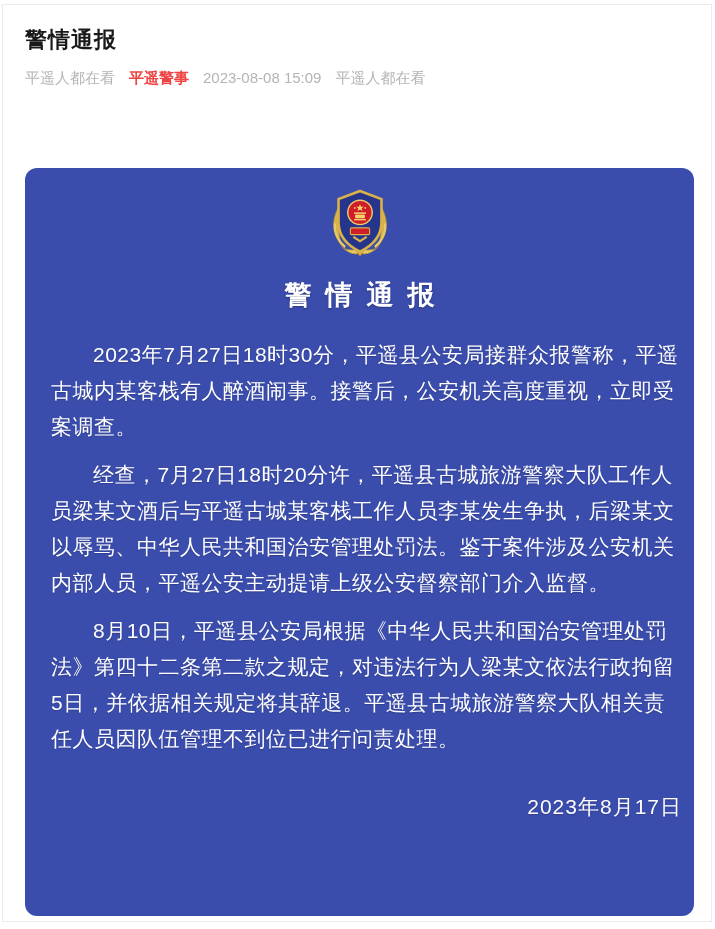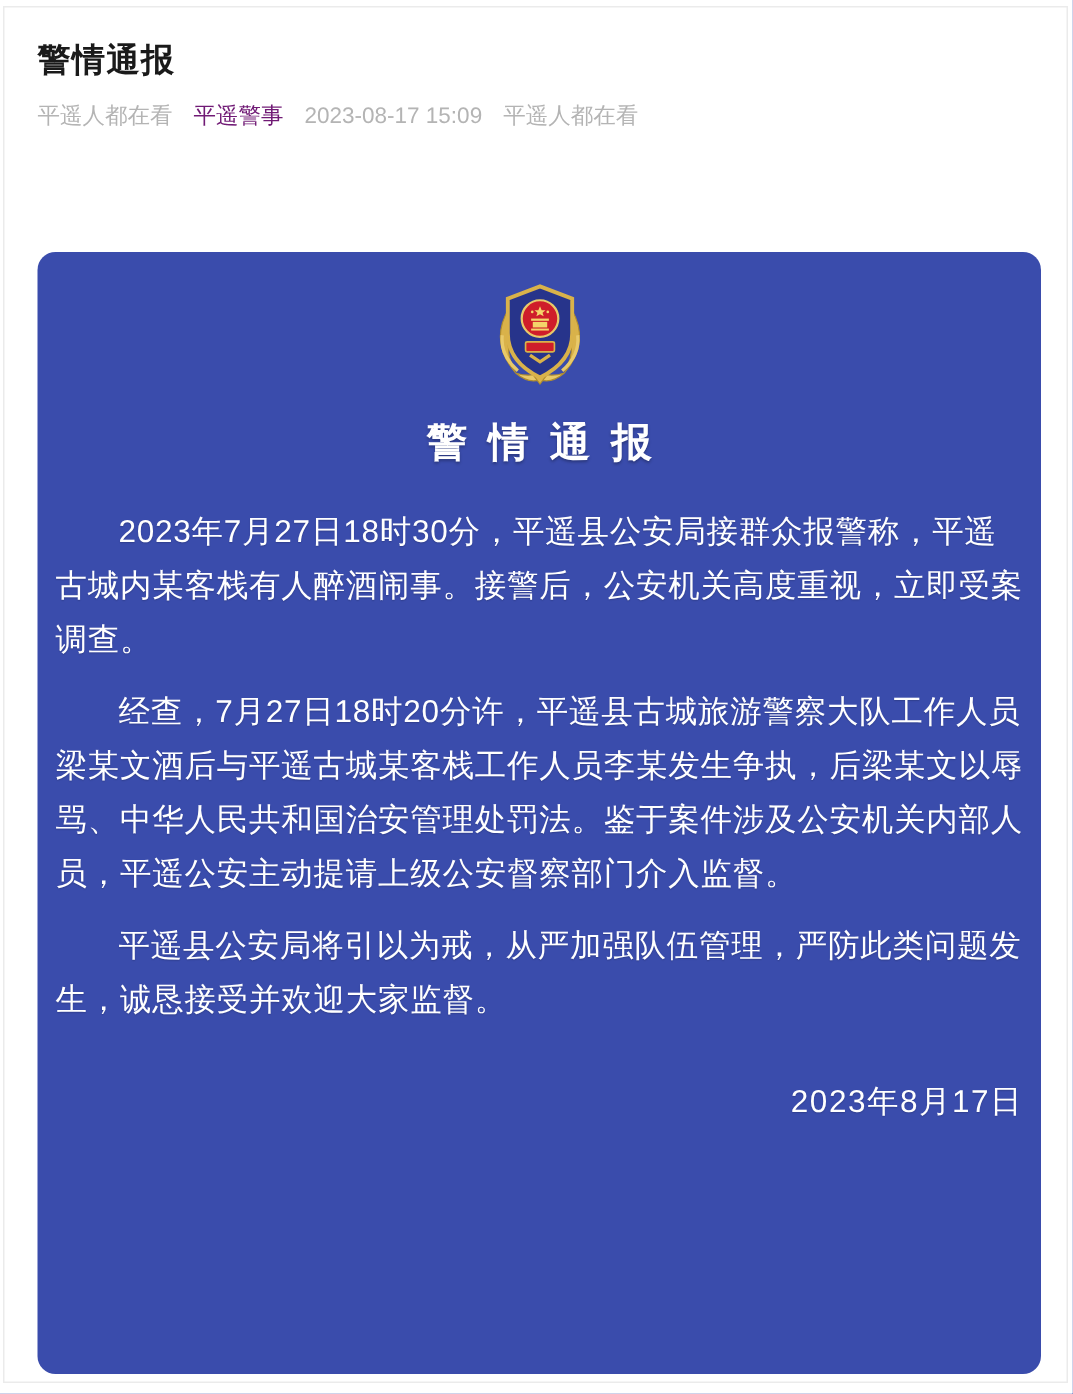--- a/index.html
+++ b/index.html
@@ -29,22 +29,22 @@
     margin-top: 13px;
     display: flex;
     align-items: center;
     gap: 14px;
     font-size: 15px;
     color: #b4b4b4;
     line-height: 20px;
     text-align: center;
   }
   .account-link {
-    color: #701a75;
-    font-weight: 400;
+    color: #ef4444;
+    font-weight: 700;
     text-decoration: none;
     cursor: pointer;
   }
   
   .notice-card {
     position: absolute;
     left: 22px; top: 163px;
     width: 669px;
     min-height: 748px;
     background: #3a4cac;
@@ -65,21 +65,21 @@
     font-size: 27px;
     font-weight: 700;
     color: #ffffff;
     letter-spacing: 14px;
     padding-left: 14px; 
     text-shadow: 0 1px 2px rgba(0,0,0,0.28);
     line-height: 32px;
   }
   .notice-body {
     margin-top: 26px;
-    padding: 0 9px 0 12px;
+    padding: 0 9px 0 26px;
   }
   .notice-body p {
     font-size: 21px;
     line-height: 36px;
     text-indent: 2em;
     margin-bottom: 12px;
     color: #ffffff;
     letter-spacing: 0.5px;
     text-shadow: 0 1px 1px rgba(0,0,0,0.18);
   }
@@ -96,21 +96,21 @@
 </head>
 <body>
 
 <div class="page-frame">
 
   <div class="article-header">
     <h1 class="article-title">警情通报</h1>
     <div class="article-meta">
       <span>平遥人都在看</span>
       <a class="account-link">平遥警事</a>
-      <span>2023-08-17 15:09</span>
+      <span>2023-08-08 15:09</span>
       <span>平遥人都在看</span>
     </div>
   </div>
 
   <div class="notice-card">
 
     <div class="emblem-wrap">
       <svg width="76" height="74" viewBox="0 0 100 100" aria-hidden="true">
 
         <path d="M22,28 Q4,58 28,86 Q14,60 30,34 Z" fill="#d9b24a" stroke="#b08d2f" stroke-width="1"></path>
@@ -133,21 +133,21 @@
         <rect x="37" y="58" width="26" height="9" rx="1.5" fill="#cf1d2a" stroke="#d9b24a" stroke-width="1.5"></rect>
         <path d="M41,70 L50,76 L59,70" fill="none" stroke="#d9b24a" stroke-width="3"></path>
       </svg>
     </div>
 
     <h2 class="notice-title">警情通报</h2>
 
     <div class="notice-body">
       <p>2023年7月27日18时30分，平遥县公安局接群众报警称，平遥古城内某客栈有人醉酒闹事。接警后，公安机关高度重视，立即受案调查。</p>
       <p>经查，7月27日18时20分许，平遥县古城旅游警察大队工作人员梁某文酒后与平遥古城某客栈工作人员李某发生争执，后梁某文以辱骂、中华人民共和国治安管理处罚法。鉴于案件涉及公安机关内部人员，平遥公安主动提请上级公安督察部门介入监督。</p>
-      <p>平遥县公安局将引以为戒，从严加强队伍管理，严防此类问题发生，诚恳接受并欢迎大家监督。</p>
+      <p>8月10日，平遥县公安局根据《中华人民共和国治安管理处罚法》第四十二条第二款之规定，对违法行为人梁某文依法行政拘留5日，并依据相关规定将其辞退。平遥县古城旅游警察大队相关责任人员因队伍管理不到位已进行问责处理。</p>
     </div>
 
     <div class="signature">
       <div>2023年8月17日</div>
     </div>
 
   </div>
 
 </div>
 

